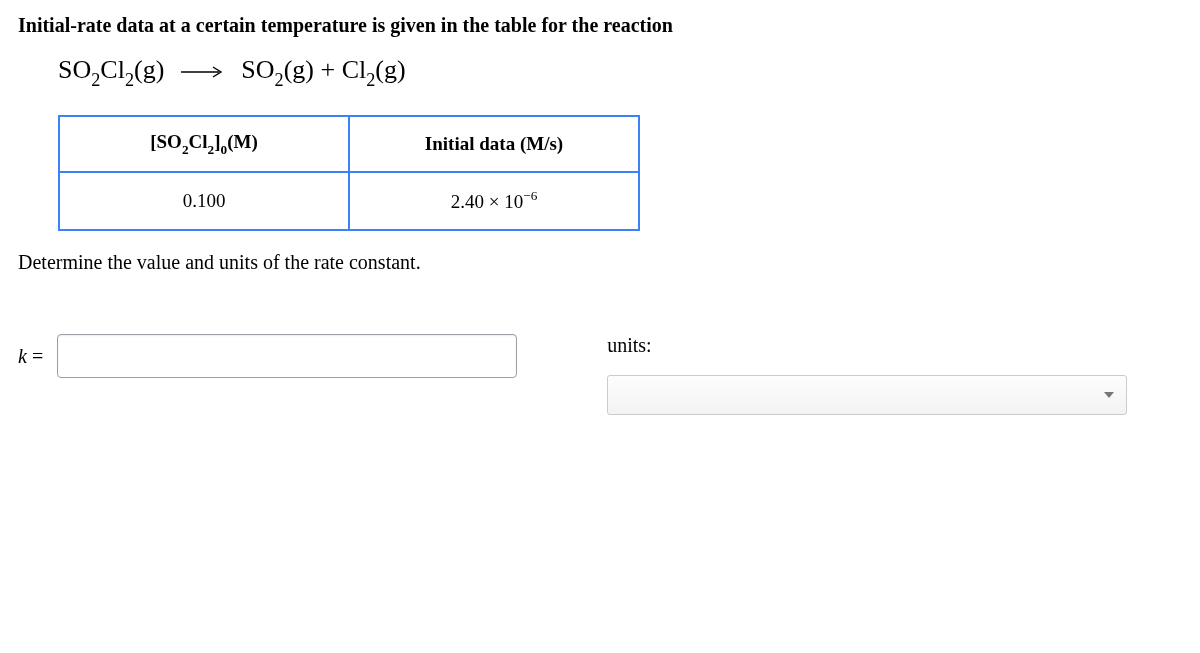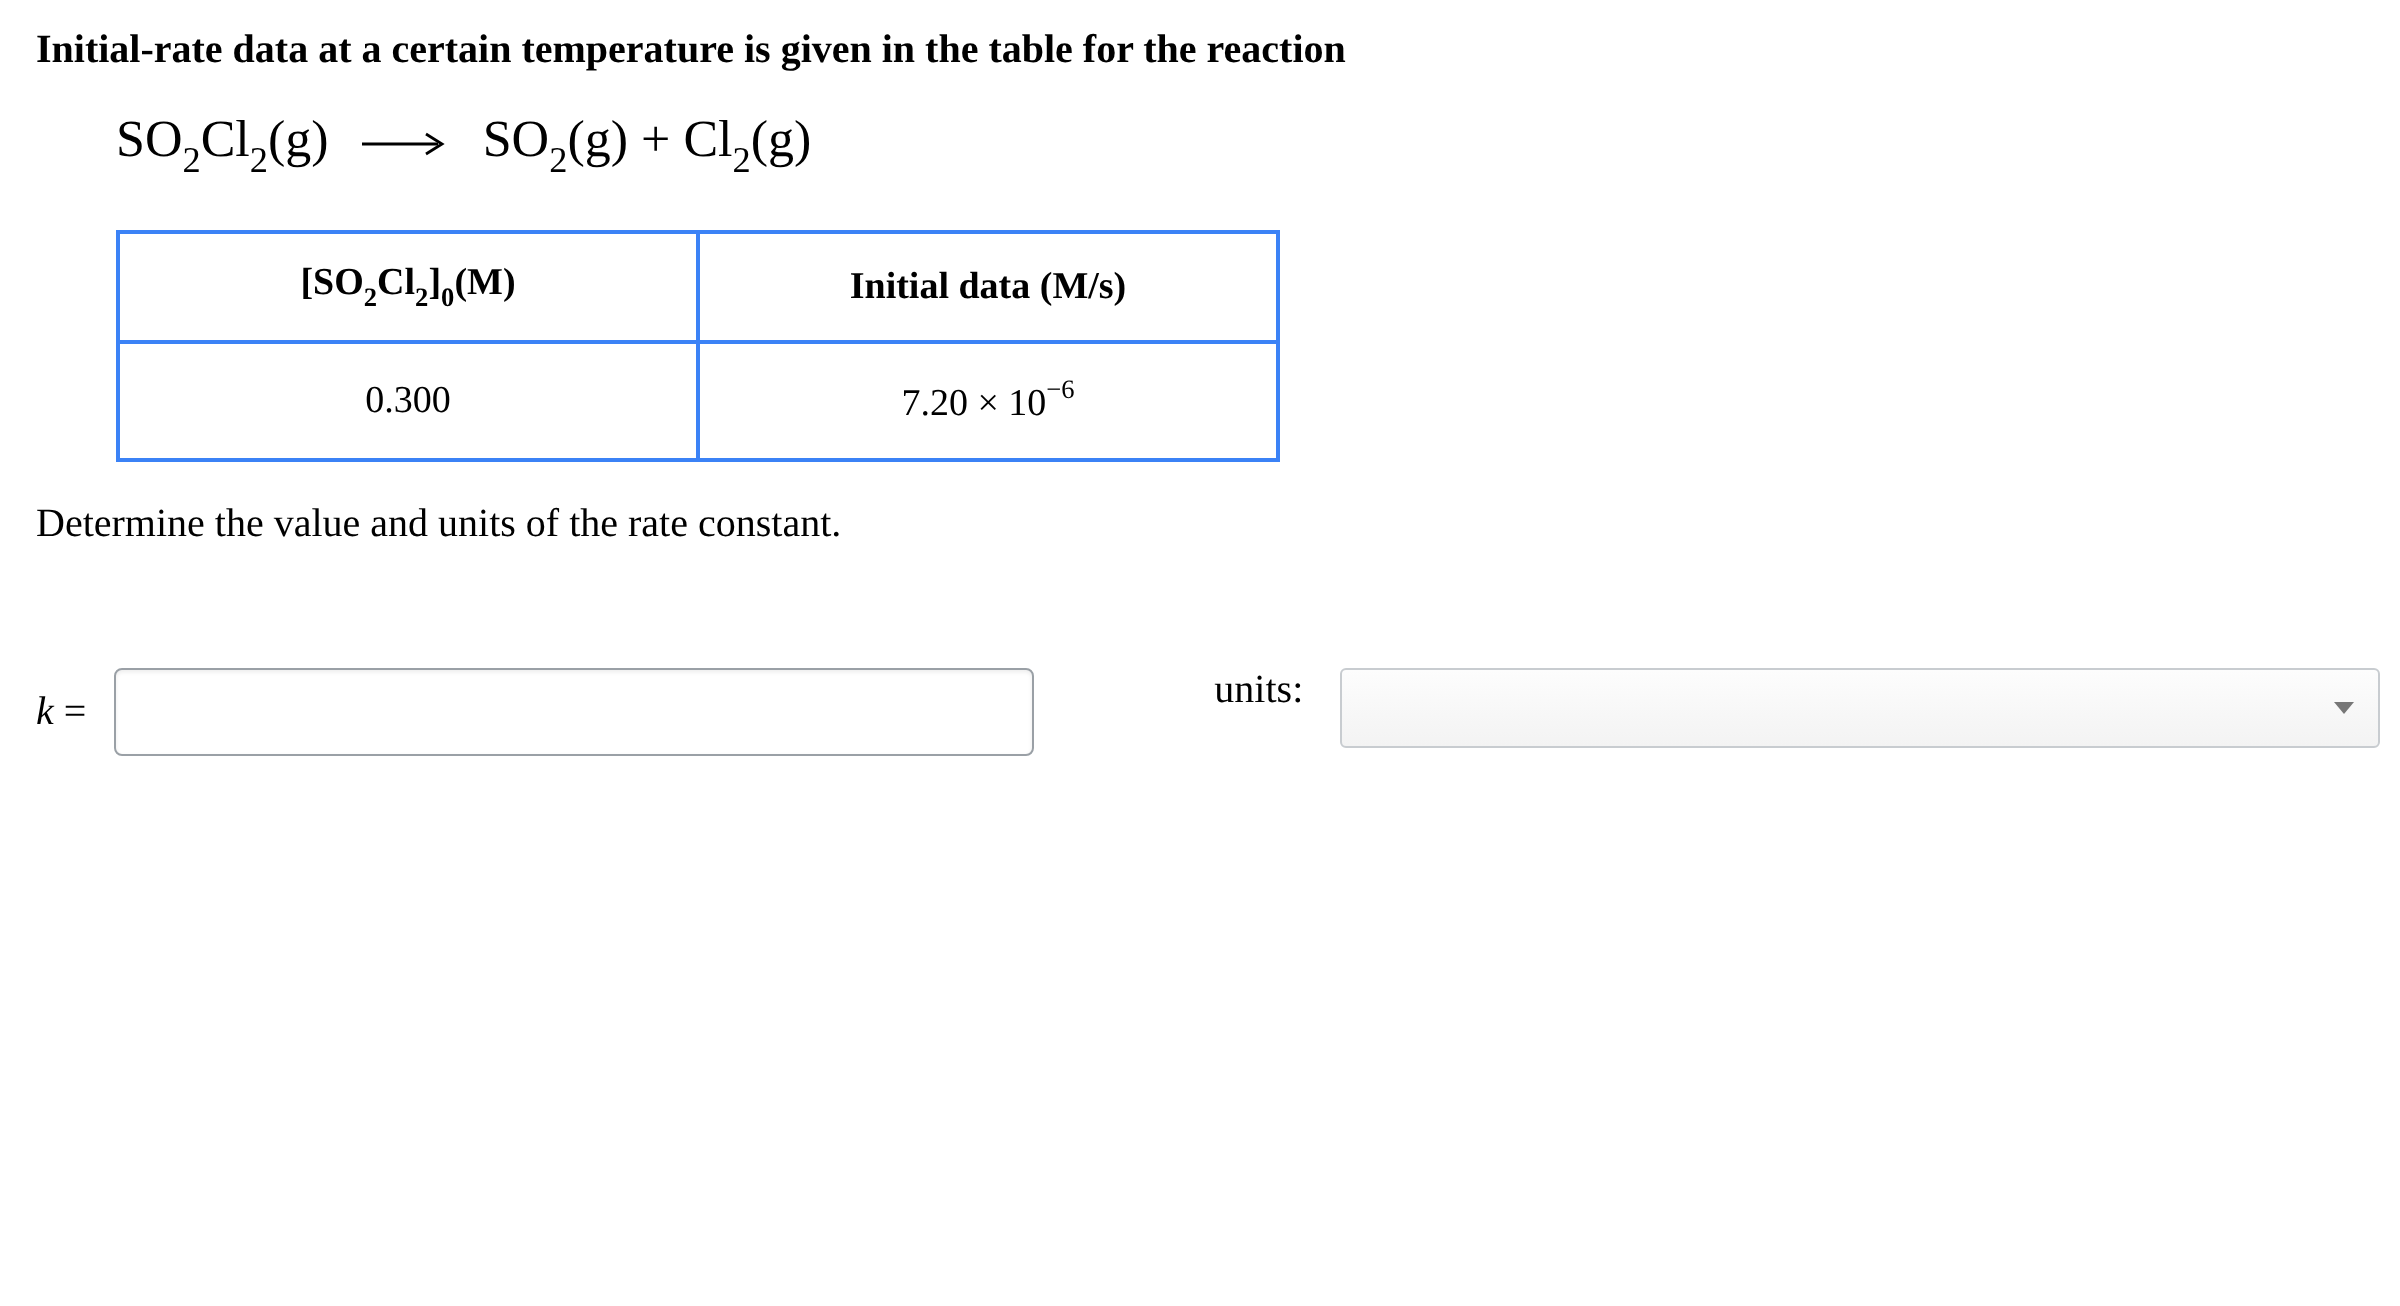--- a/index.html
+++ b/index.html
@@ -61,21 +61,21 @@
     height: 44px;
     border: 1px solid #9aa0a6;
     border-radius: 4px;
     box-shadow: inset 0 1px 2px rgba(0,0,0,0.08);
     font-size: 18px;
     padding: 4px 10px;
     font-family: inherit;
   }
   .units-group {
     display: flex;
-    flex-direction: row;
+    flex-direction: column;
     gap: 18px;
     flex: 1;
   }
   .units-label { font-size: 20px; }
   .units-select {
     width: 520px;
     height: 40px;
     border: 1px solid #c8ccd0;
     border-radius: 3px;
     background: linear-gradient(#fdfdfd, #f3f3f3);
@@ -116,22 +116,22 @@
   <thead>
     <tr>
       <th>
         <span>[SO</span><span class="sub">2</span><span>Cl</span><span class="sub">2</span><span>]</span><span class="sub">0</span><span>(M)</span>
       </th>
       <th>Initial data (M/s)</th>
     </tr>
   </thead>
   <tbody>
     <tr>
-      <td>0.300</td>
-      <td><span>7.20 × 10</span><span class="sup">−6</span></td>
+      <td>0.100</td>
+      <td><span>2.40 × 10</span><span class="sup">−6</span></td>
     </tr>
   </tbody>
 </table>
 
 <div class="question">Determine the value and units of the rate constant.</div>
 
 <div class="answer-row">
   <div class="k-group">
     <span class="k-label"><span>k</span><span class="nonit"> =</span></span>
     <input class="k-input" type="text" value="" style="">

